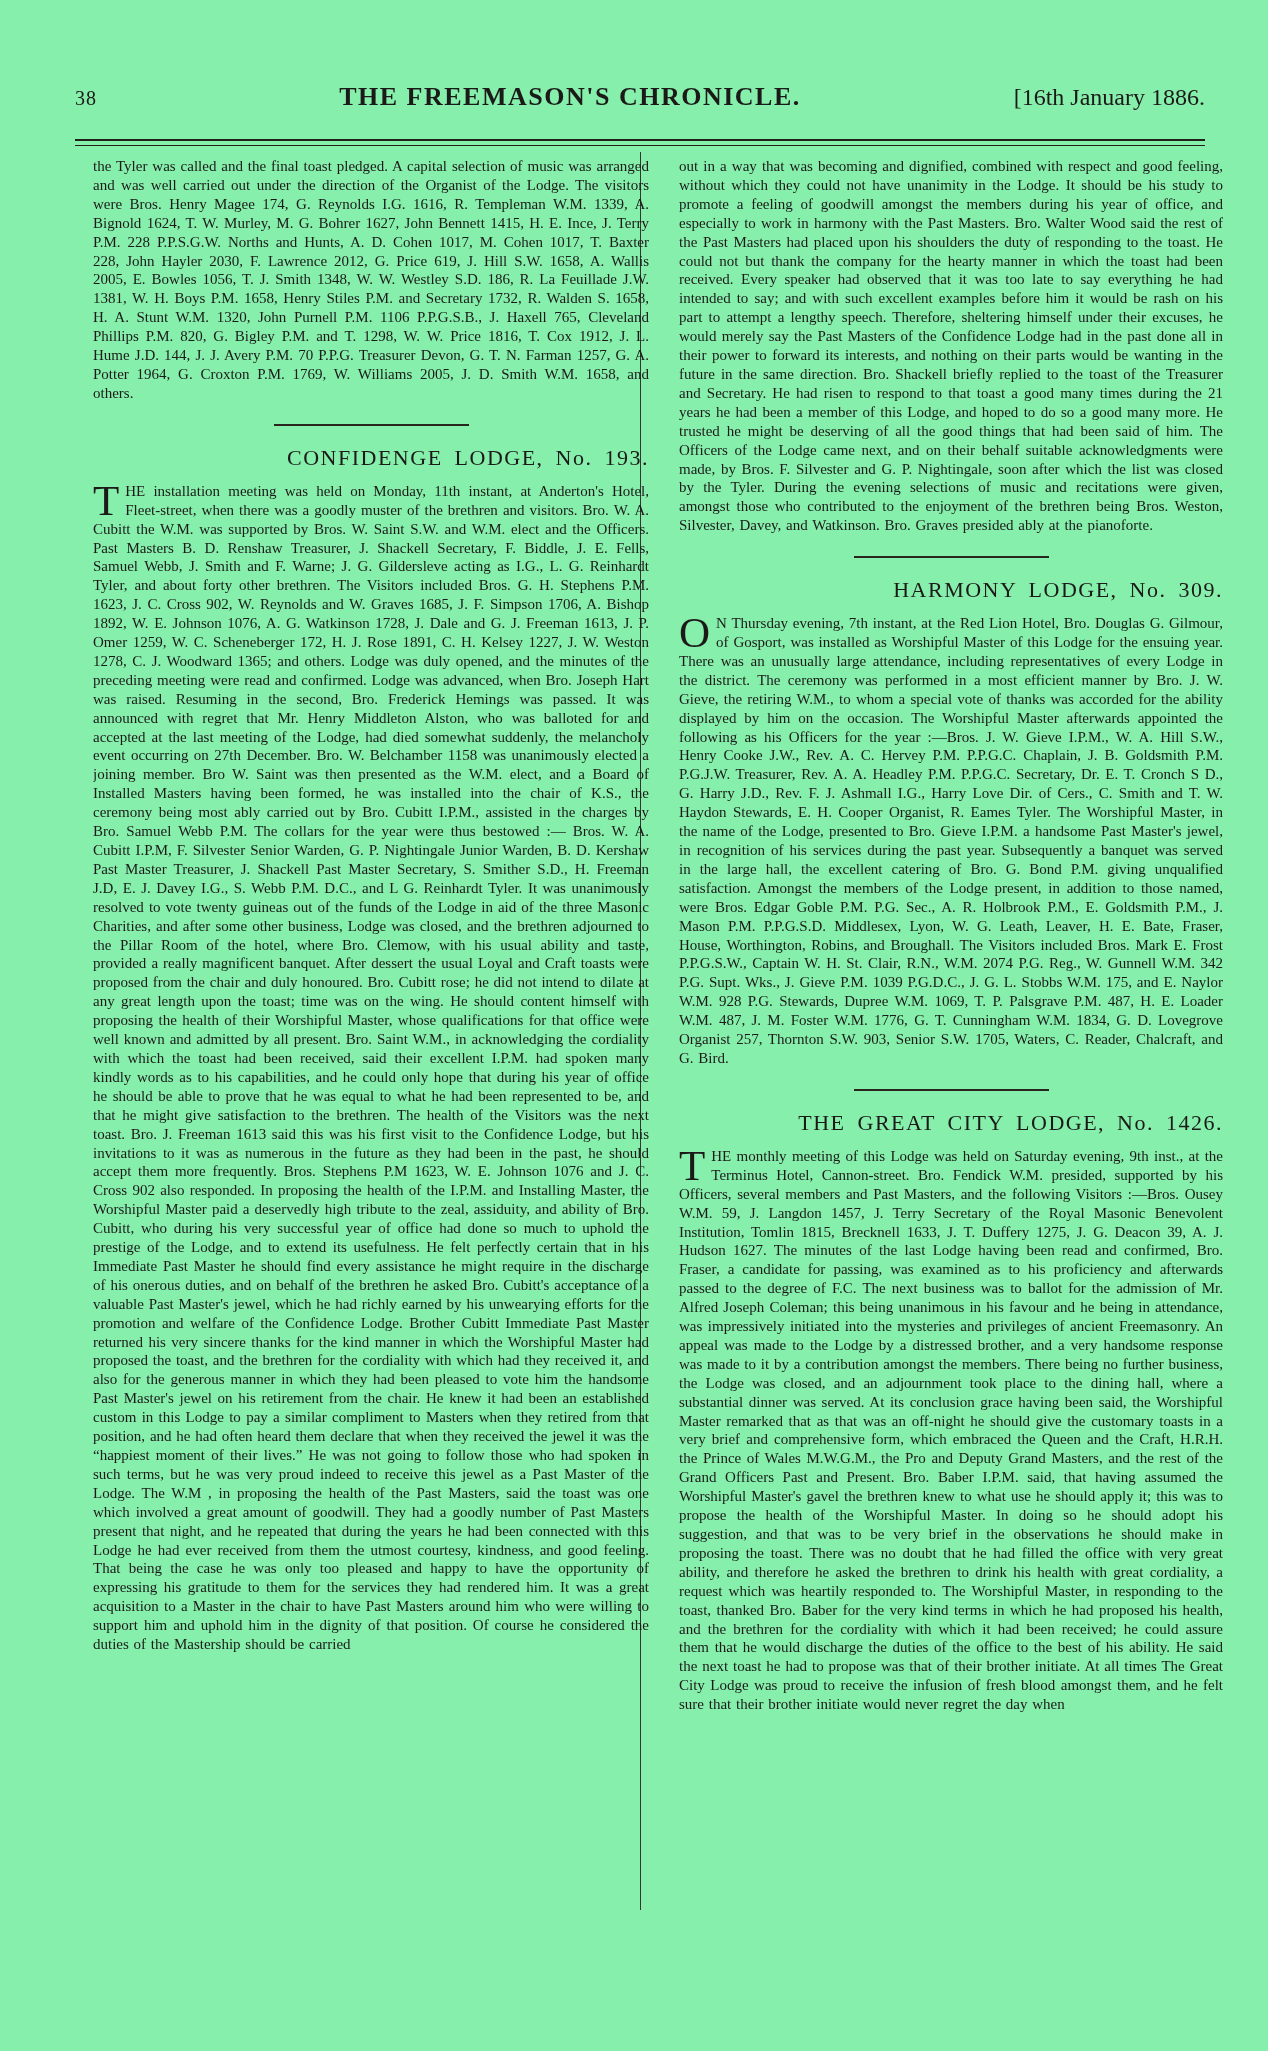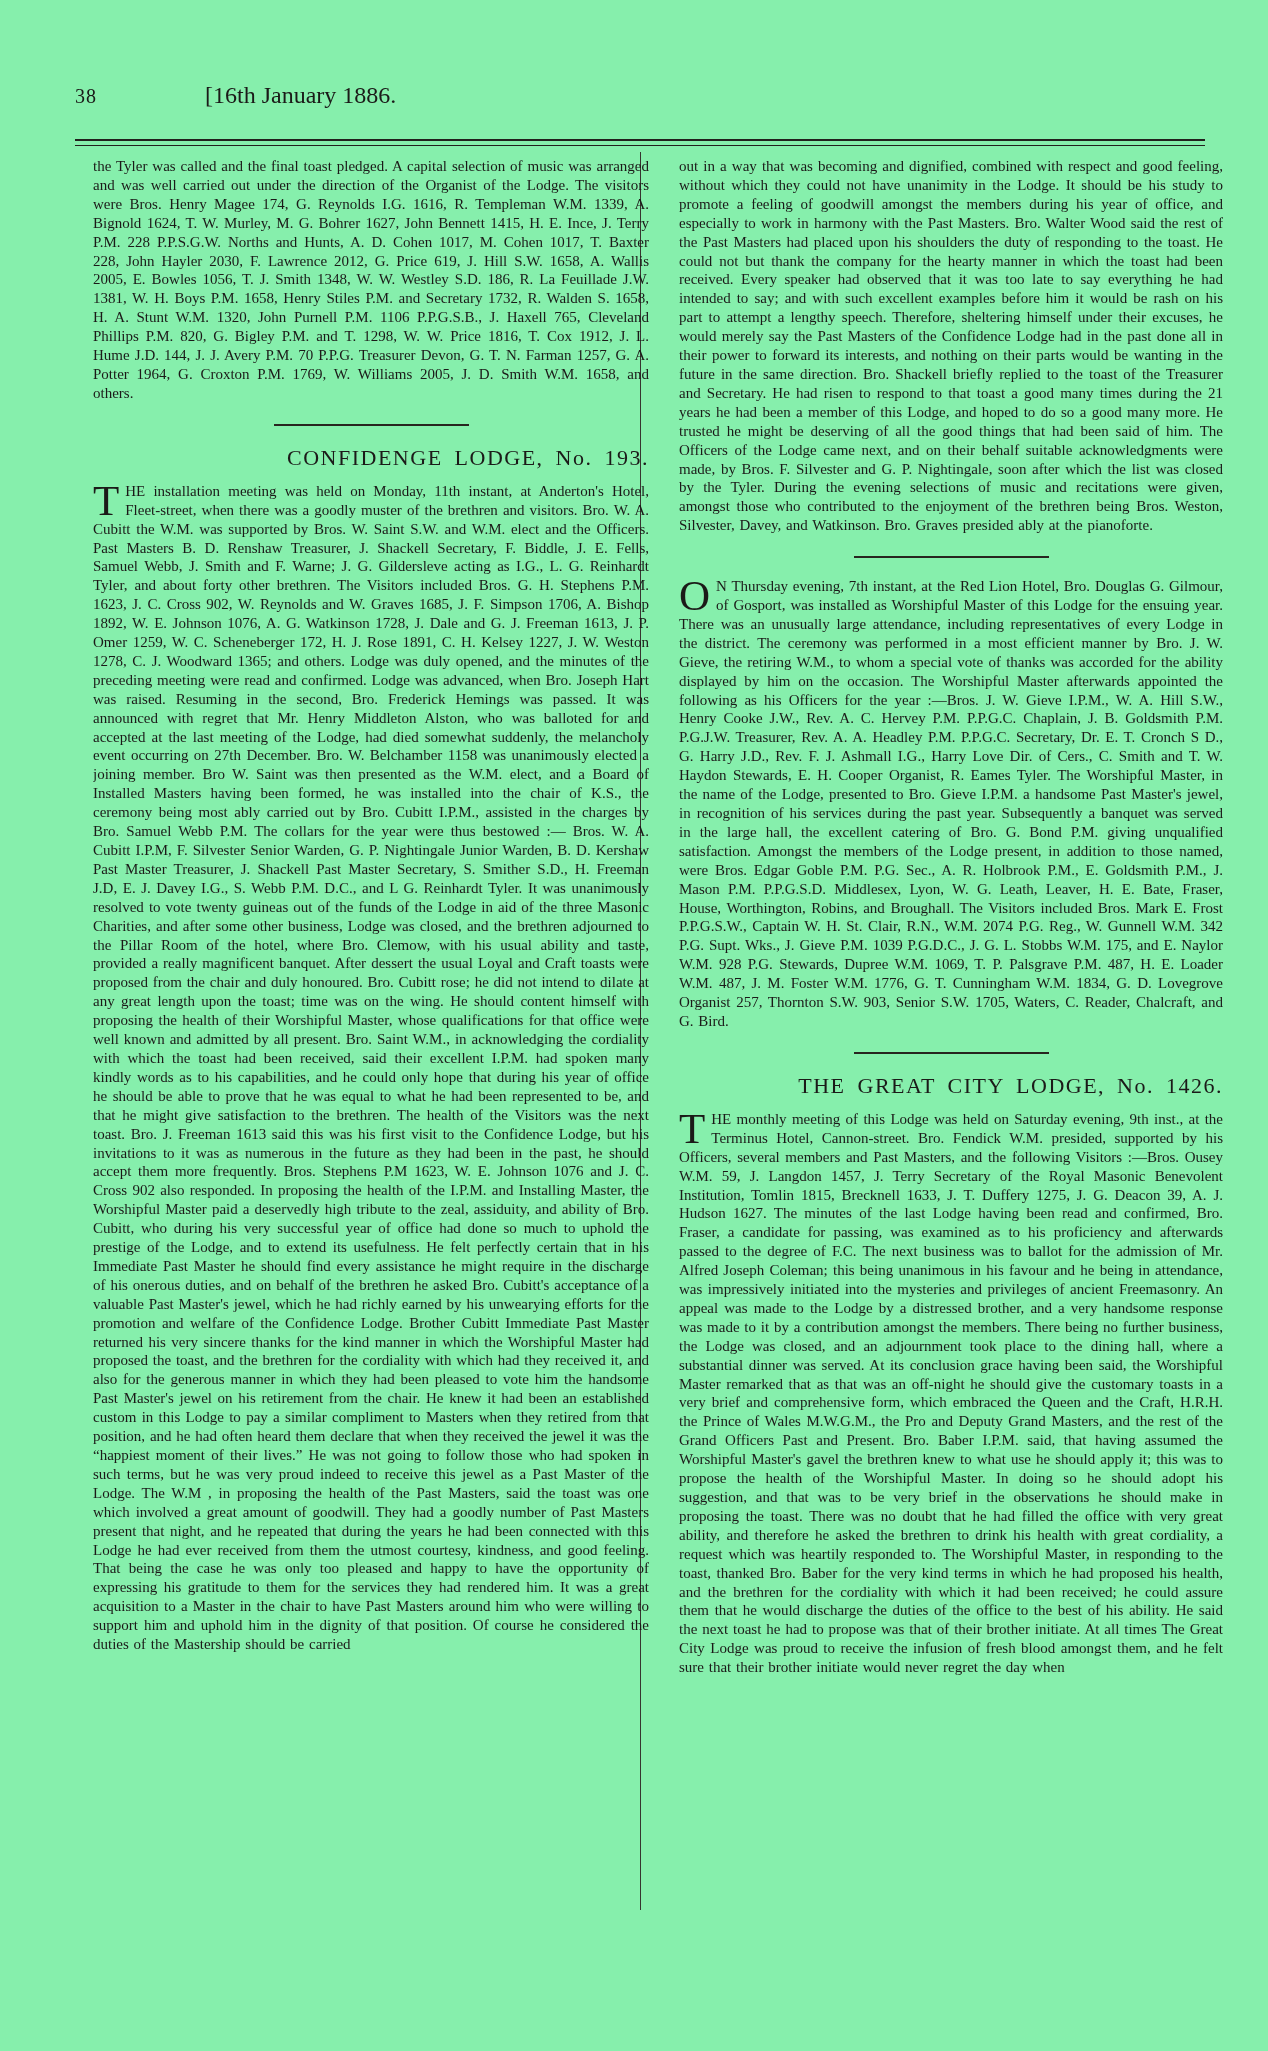--- a/index.html
+++ b/index.html
@@ -30,21 +30,21 @@
   .masthead {
     flex: 1;
     text-align: center;
     font-size: 26px;
     font-weight: bold;
     letter-spacing: 1.5px;
     white-space: nowrap;
   }
   .issue-date {
     width: 270px;
-    text-align: left;
+    text-align: right;
     font-size: 24px;
     white-space: nowrap;
   }
   .double-rule {
     position: absolute;
     top: 139px; left: 75px; right: 63px;
     height: 4px;
     border-top: 2px solid #22201d;
     border-bottom: 1px solid #22201d;
   }
@@ -95,20 +95,21 @@
     padding: 2px 6px 0 0;
   }
 </style>
 </head>
 <body>
 
 <div class="page">
 
   <div class="masthead-row">
     <div class="pagenum">38</div>
+    <div class="masthead">THE FREEMASON'S CHRONICLE.</div>
     <div class="issue-date">[16th January 1886.</div>
   </div>
 
   <div class="double-rule"></div>
   <div class="col-divider"></div>
 
   <div class="columns">
 
     <div class="col left">
       <p class="body">the Tyler was called and the final toast pledged.  A capital selection of music was arranged and was well carried out under the direction of the Organist of the Lodge.  The visitors were Bros. Henry Magee 174, G. Reynolds I.G. 1616, R. Templeman W.M. 1339, A. Bignold 1624, T. W. Murley, M. G. Bohrer 1627, John Bennett 1415, H. E. Ince, J. Terry P.M. 228 P.P.S.G.W. Norths and Hunts, A. D. Cohen 1017, M. Cohen 1017, T. Baxter 228, John Hayler 2030, F. Lawrence 2012, G. Price 619, J. Hill S.W. 1658, A. Wallis 2005, E. Bowles 1056, T. J. Smith 1348, W. W. Westley S.D. 186, R. La Feuillade J.W. 1381, W. H. Boys P.M. 1658, Henry Stiles P.M. and Secretary 1732, R. Walden S. 1658, H. A. Stunt W.M. 1320, John Purnell P.M. 1106 P.P.G.S.B., J. Haxell 765, Cleveland Phillips P.M. 820, G. Bigley P.M. and T. 1298, W. W. Price 1816, T. Cox 1912, J. L. Hume J.D. 144, J. J. Avery P.M. 70 P.P.G. Treasurer Devon, G. T. N. Farman 1257, G. A. Potter 1964, G. Croxton P.M. 1769, W. Williams 2005, J. D. Smith W.M. 1658, and others.</p>
@@ -117,20 +118,21 @@
 
       <h2 class="art-title">CONFIDENGE LODGE, No. 193.</h2>
       <p class="body"><span class="dropcap">T</span><span>HE installation meeting was held on Monday, 11th instant, at Anderton's Hotel, Fleet-street, when there was a goodly muster of the brethren and visitors.  Bro. W. A. Cubitt the W.M. was supported by Bros. W. Saint S.W. and W.M. elect and the Officers. Past Masters B. D. Renshaw Treasurer, J. Shackell Secretary, F. Biddle, J. E. Fells, Samuel Webb, J. Smith and F. Warne; J. G. Gildersleve acting as I.G., L. G. Reinhardt Tyler, and about forty other brethren.  The Visitors included Bros. G. H. Stephens P.M. 1623, J. C. Cross 902, W. Reynolds and W. Graves 1685, J. F. Simpson 1706, A. Bishop 1892, W. E. Johnson 1076, A. G. Watkinson 1728, J. Dale and G. J. Freeman 1613, J. P. Omer 1259, W. C. Scheneberger 172, H. J. Rose 1891, C. H. Kelsey 1227, J. W. Weston 1278, C. J. Woodward 1365; and others.  Lodge was duly opened, and the minutes of the preceding meeting were read and confirmed.  Lodge was advanced, when Bro. Joseph Hart was raised. Resuming in the second, Bro. Frederick Hemings was passed.  It was announced with regret that Mr. Henry Middleton Alston, who was balloted for and accepted at the last meeting of the Lodge, had died somewhat suddenly, the melancholy event occurring on 27th December.  Bro. W. Belchamber 1158 was unanimously elected a joining member.  Bro W. Saint was then presented as the W.M. elect, and a Board of Installed Masters having been formed, he was installed into the chair of K.S., the ceremony being most ably carried out by Bro. Cubitt I.P.M., assisted in the charges by Bro. Samuel Webb P.M.  The collars for the year were thus bestowed :— Bros. W. A. Cubitt I.P.M, F. Silvester Senior Warden, G. P. Nightingale Junior Warden, B. D. Kershaw Past Master Treasurer, J. Shackell Past Master Secretary, S. Smither S.D., H. Freeman J.D, E. J. Davey I.G., S. Webb P.M. D.C., and L G. Reinhardt Tyler.  It was unanimously resolved to vote twenty guineas out of the funds of the Lodge in aid of the three Masonic Charities, and after some other business, Lodge was closed, and the brethren adjourned to the Pillar Room of the hotel, where Bro. Clemow, with his usual ability and taste, provided a really magnificent banquet. After dessert the usual Loyal and Craft toasts were proposed from the chair and duly honoured.  Bro. Cubitt rose; he did not intend to dilate at any great length upon the toast; time was on the wing. He should content himself with proposing the health of their Worshipful Master, whose qualifications for that office were well known and admitted by all present.  Bro. Saint W.M., in acknowledging the cordiality with which the toast had been received, said their excellent I.P.M. had spoken many kindly words as to his capabilities, and he could only hope that during his year of office he should be able to prove that he was equal to what he had been represented to be, and that he might give satisfaction to the brethren.  The health of the Visitors was the next toast.  Bro. J. Freeman 1613 said this was his first visit to the Confidence Lodge, but his invitations to it was as numerous in the future as they had been in the past, he should accept them more frequently.  Bros. Stephens P.M 1623, W. E. Johnson 1076 and J. C. Cross 902 also responded.  In proposing the health of the I.P.M. and Installing Master, the Worshipful Master paid a deservedly high tribute to the zeal, assiduity, and ability of Bro. Cubitt, who during his very successful year of office had done so much to uphold the prestige of the Lodge, and to extend its usefulness.  He felt perfectly certain that in his Immediate Past Master he should find every assistance he might require in the discharge of his onerous duties, and on behalf of the brethren he asked Bro. Cubitt's acceptance of a valuable Past Master's jewel, which he had richly earned by his unwearying efforts for the promotion and welfare of the Confidence Lodge.  Brother Cubitt Immediate Past Master returned his very sincere thanks for the kind manner in which the Worshipful Master had proposed the toast, and the brethren for the cordiality with which had they received it, and also for the generous manner in which they had been pleased to vote him the handsome Past Master's jewel on his retirement from the chair.  He knew it had been an established custom in this Lodge to pay a similar compliment to Masters when they retired from that position, and he had often heard them declare that when they received the jewel it was the “happiest moment of their lives.”  He was not going to follow those who had spoken in such terms, but he was very proud indeed to receive this jewel as a Past Master of the Lodge.  The W.M , in proposing the health of the Past Masters, said the toast was one which involved a great amount of goodwill.  They had a goodly number of Past Masters present that night, and he repeated that during the years he had been connected with this Lodge he had ever received from them the utmost courtesy, kindness, and good feeling.  That being the case he was only too pleased and happy to have the opportunity of expressing his gratitude to them for the services they had rendered him.  It was a great acquisition to a Master in the chair to have Past Masters around him who were willing to support him and uphold him in the dignity of that position.  Of course he considered the duties of the Mastership should be carried</span></p>
     </div>
 
     <div class="col right">
       <p class="body">out in a way that was becoming and dignified, combined with respect and good feeling, without which they could not have unanimity in the Lodge.  It should be his study to promote a feeling of goodwill amongst the members during his year of office, and especially to work in harmony with the Past Masters.  Bro. Walter Wood said the rest of the Past Masters had placed upon his shoulders the duty of responding to the toast.  He could not but thank the company for the hearty manner in which the toast had been received.  Every speaker had observed that it was too late to say everything he had intended to say; and with such excellent examples before him it would be rash on his part to attempt a lengthy speech.  Therefore, sheltering himself under their excuses, he would merely say the Past Masters of the Confidence Lodge had in the past done all in their power to forward its interests, and nothing on their parts would be wanting in the future in the same direction.  Bro. Shackell briefly replied to the toast of the Treasurer and Secretary.  He had risen to respond to that toast a good many times during the 21 years he had been a member of this Lodge, and hoped to do so a good many more. He trusted he might be deserving of all the good things that had been said of him.  The Officers of the Lodge came next, and on their behalf suitable acknowledgments were made, by Bros. F. Silvester and G. P. Nightingale, soon after which the list was closed by the Tyler.  During the evening selections of music and recitations were given, amongst those who contributed to the enjoyment of the brethren being Bros. Weston, Silvester, Davey, and Watkinson. Bro. Graves presided ably at the pianoforte.</p>
 
       <div class="rule-short"></div>
 
+      <h2 class="art-title">HARMONY LODGE, No. 309.</h2>
       <p class="body"><span class="dropcap">O</span><span>N Thursday evening, 7th instant, at the Red Lion Hotel, Bro. Douglas G. Gilmour, of Gosport, was installed as Worshipful Master of this Lodge for the ensuing year.  There was an unusually large attendance, including representatives of every Lodge in the district.  The ceremony was performed in a most efficient manner by Bro. J. W. Gieve, the retiring W.M., to whom a special vote of thanks was accorded for the ability displayed by him on the occasion.  The Worshipful Master afterwards appointed the following as his Officers for the year :—Bros. J. W. Gieve I.P.M., W. A. Hill S.W., Henry Cooke J.W., Rev. A. C. Hervey P.M. P.P.G.C. Chaplain, J. B. Goldsmith P.M. P.G.J.W. Treasurer, Rev. A. A. Headley P.M. P.P.G.C. Secretary, Dr. E. T. Cronch S D., G. Harry J.D., Rev. F. J. Ashmall I.G., Harry Love Dir. of Cers., C. Smith and T. W. Haydon Stewards, E. H. Cooper Organist, R. Eames Tyler.  The Worshipful Master, in the name of the Lodge, presented to Bro. Gieve I.P.M. a handsome Past Master's jewel, in recognition of his services during the past year.  Subsequently a banquet was served in the large hall, the excellent catering of Bro. G. Bond P.M. giving unqualified satisfaction.  Amongst the members of the Lodge present, in addition to those named, were Bros. Edgar Goble P.M. P.G. Sec., A. R. Holbrook P.M., E. Goldsmith P.M., J. Mason P.M. P.P.G.S.D. Middlesex, Lyon, W. G. Leath, Leaver, H. E. Bate, Fraser, House, Worthington, Robins, and Broughall.  The Visitors included Bros. Mark E. Frost P.P.G.S.W., Captain W. H. St. Clair, R.N., W.M. 2074 P.G. Reg., W. Gunnell W.M. 342 P.G. Supt. Wks., J. Gieve P.M. 1039 P.G.D.C., J. G. L. Stobbs W.M. 175, and E. Naylor W.M. 928 P.G. Stewards, Dupree W.M. 1069, T. P. Palsgrave P.M. 487, H. E. Loader W.M. 487, J. M. Foster W.M. 1776, G. T. Cunningham W.M. 1834, G. D. Lovegrove Organist 257, Thornton S.W. 903, Senior S.W. 1705, Waters, C. Reader, Chalcraft, and G. Bird.</span></p>
 
       <div class="rule-short"></div>
 
       <h2 class="art-title">THE GREAT CITY LODGE, No. 1426.</h2>
       <p class="body"><span class="dropcap">T</span><span>HE monthly meeting of this Lodge was held on Saturday evening, 9th inst., at the Terminus Hotel, Cannon-street.  Bro. Fendick W.M. presided, supported by his Officers, several members and Past Masters, and the following Visitors :—Bros. Ousey W.M. 59, J. Langdon 1457, J. Terry Secretary of the Royal Masonic Benevolent Institution, Tomlin 1815, Brecknell 1633, J. T. Duffery 1275, J. G. Deacon 39, A. J. Hudson 1627.  The minutes of the last Lodge having been read and confirmed, Bro. Fraser, a candidate for passing, was examined as to his proficiency and afterwards passed to the degree of F.C.  The next business was to ballot for the admission of Mr. Alfred Joseph Coleman; this being unanimous in his favour and he being in attendance, was impressively initiated into the mysteries and privileges of ancient Freemasonry.  An appeal was made to the Lodge by a distressed brother, and a very handsome response was made to it by a contribution amongst the members.  There being no further business, the Lodge was closed, and an adjournment took place to the dining hall, where a substantial dinner was served.  At its conclusion grace having been said, the Worshipful Master remarked that as that was an off-night he should give the customary toasts in a very brief and comprehensive form, which embraced the Queen and the Craft, H.R.H. the Prince of Wales M.W.G.M., the Pro and Deputy Grand Masters, and the rest of the Grand Officers Past and Present.  Bro. Baber I.P.M. said, that having assumed the Worshipful Master's gavel the brethren knew to what use he should apply it; this was to propose the health of the Worshipful Master. In doing so he should adopt his suggestion, and that was to be very brief in the observations he should make in proposing the toast. There was no doubt that he had filled the office with very great ability, and therefore he asked the brethren to drink his health with great cordiality, a request which was heartily responded to.  The Worshipful Master, in responding to the toast, thanked Bro. Baber for the very kind terms in which he had proposed his health, and the brethren for the cordiality with which it had been received; he could assure them that he would discharge the duties of the office to the best of his ability.  He said the next toast he had to propose was that of their brother initiate.  At all times The Great City Lodge was proud to receive the infusion of fresh blood amongst them, and he felt sure that their brother initiate would never regret the day when</span></p>
     </div>
 
   </div>
 </div>

